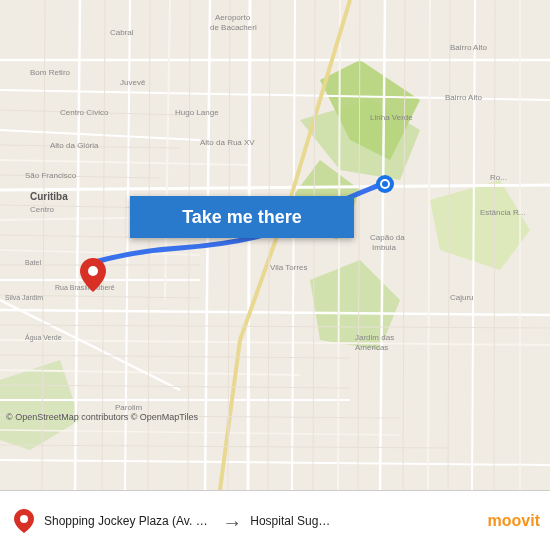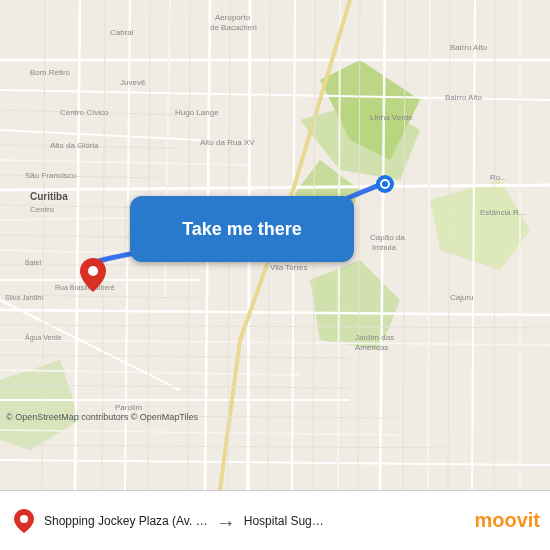--- a/index.html
+++ b/index.html
@@ -19,23 +19,23 @@
       top: 0; left: 0;
       width: 100%; height: 100%;
     }
 
     
     #take-me-there-btn {
       position: absolute;
       top: 196px;
       left: 130px;
       width: 224px;
-      height: 66px;
+      height: 42px;
       background: #2979CC;
-      border-radius: 12px;
+      border-radius: 0;
       display: flex;
       align-items: center;
       justify-content: center;
       cursor: pointer;
       z-index: 10;
       border: none;
       box-shadow: 0 2px 6px rgba(0,0,0,0.3);
     }
     #take-me-there-btn span {
       color: #fff;
@@ -136,21 +136,21 @@
       max-width: 180px;
     }
 
     .moovit-logo {
       display: flex;
       align-items: center;
       flex-shrink: 0;
       margin-left: auto;
     }
     .moovit-logo span {
-      font-size: 20px;
+      font-size: 16px;
       font-weight: bold;
       color: #F7941D;
       padding-left: 33px;
     }
   </style>
 </head>
 <body>
 
 <div id="map-container">
 

